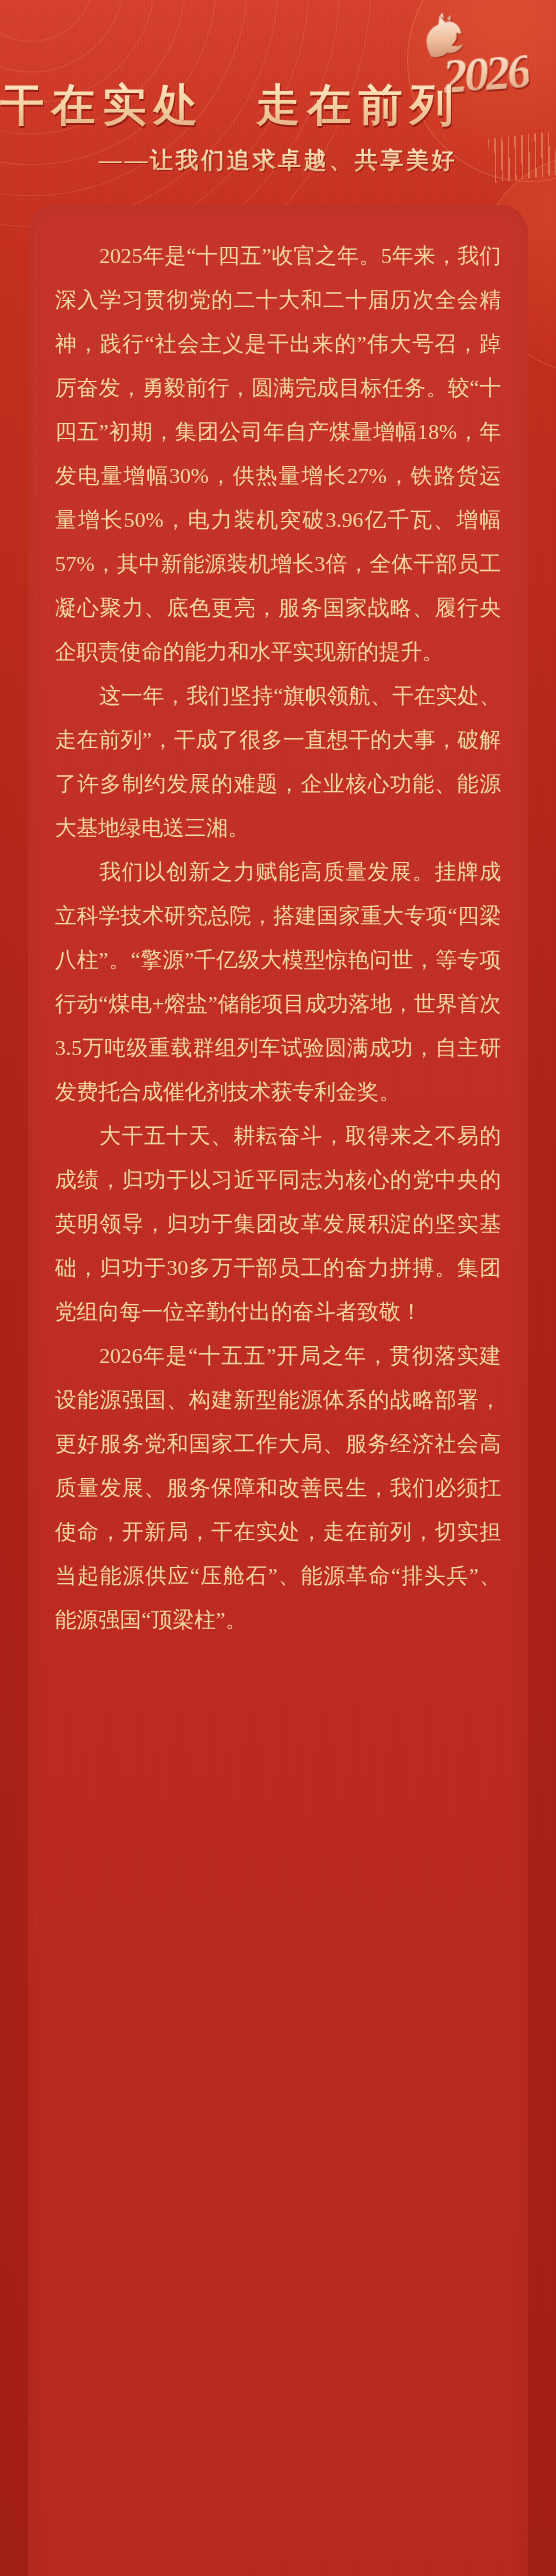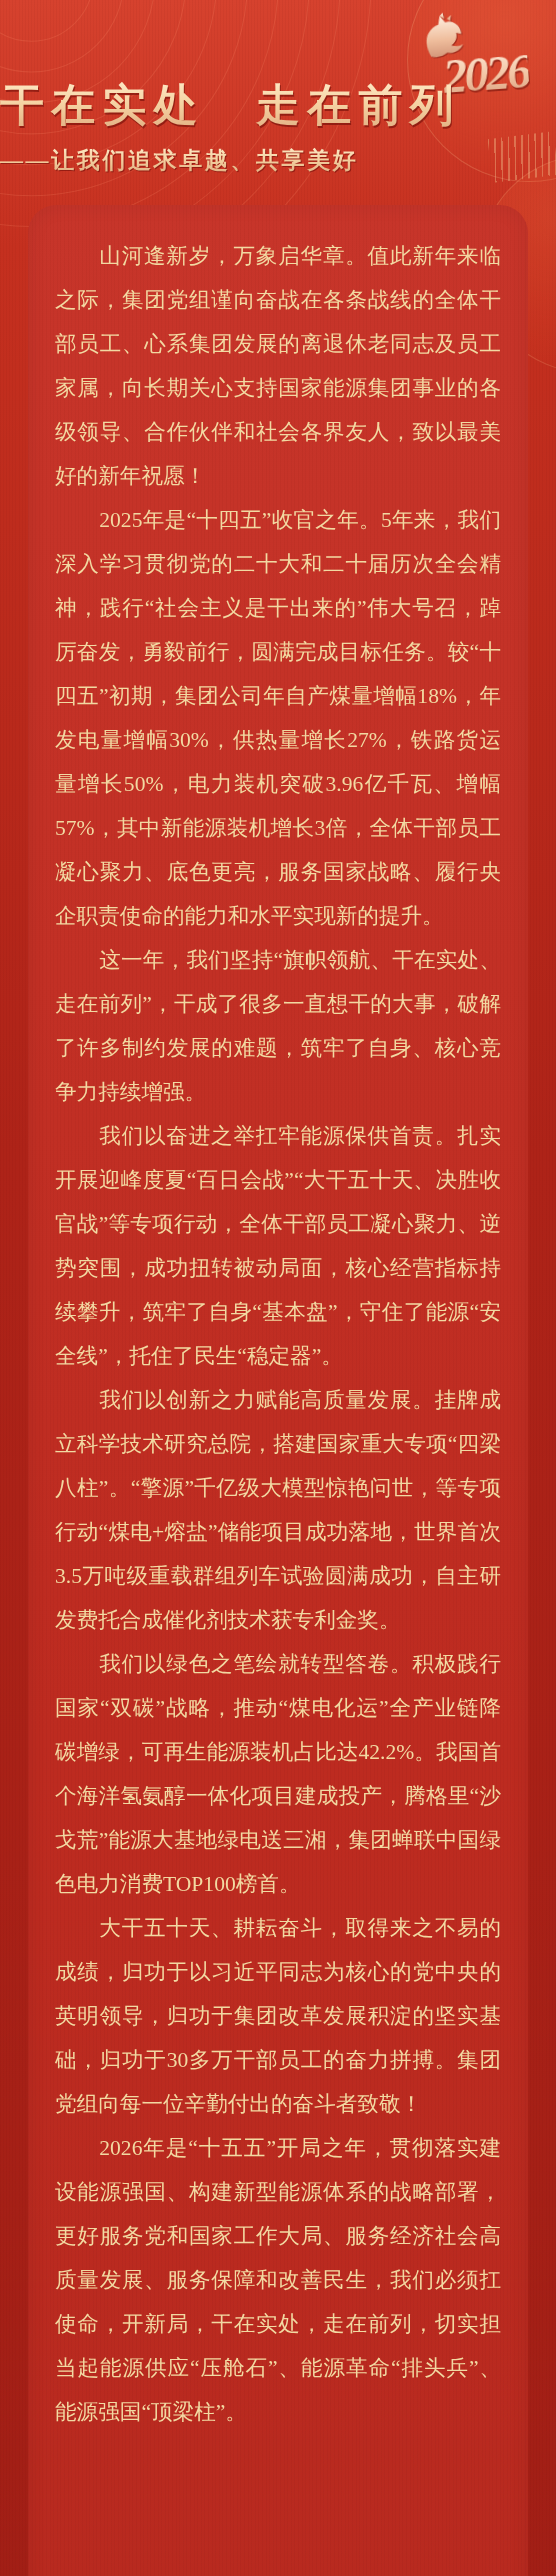--- a/index.html
+++ b/index.html
@@ -46,21 +46,21 @@
 
   
   .title{
     position:absolute;left:0;top:76px;width:100%;margin:0;text-align:left;
     font-size:44px;font-weight:bold;letter-spacing:7.2px;white-space:nowrap;
     background:linear-gradient(180deg,#ffeccb 0%,#f5d2a2 48%,#dfa87c 100%);
     -webkit-background-clip:text;background-clip:text;color:transparent;
     filter:drop-shadow(1.5px 2.1px 0.5px rgba(115,14,8,.62));
   }
   .subtitle{
-    position:absolute;left:0;top:145px;width:100%;margin:0;
+    position:absolute;left:0;top:145px;width:100%;margin:0;text-align:center;
     font-size:23px;font-weight:bold;letter-spacing:2.6px;white-space:nowrap;
     background:linear-gradient(180deg,#ffeccb 0%,#f3cf9f 50%,#dda87c 100%);
     -webkit-background-clip:text;background-clip:text;color:transparent;
     filter:drop-shadow(1px 1.5px 0.5px rgba(115,14,8,.6));
   }
 
   
   .panel{
     position:absolute;left:28px;top:205px;width:500px;height:3827px;
     border-radius:28px;
@@ -112,26 +112,23 @@
       <path fill="url(#hg)" d="M44 8 L50 2 L53 14 Z M58 14 L66 8 L64 20 Z"></path>
     </svg>
     <span class="y2026">2026</span>
   </div>
 
   <h1 class="title">干在实处　走在前列</h1>
   <h2 class="subtitle">——让我们追求卓越、共享美好</h2>
 
   <section class="panel">
     <article class="letter">
-        <p>山河逢新岁，万象启华章。值此新年来临之际，集团党组谨向奋战在各条战线的全体干部员工、心系集团发展的离退休老同志及员工家属，向长期关心支持国家能源集团事业的各级领导、合作伙伴和社会各界友人，致以最美好的新年祝愿！</p>
         <p>2025年是“十四五”收官之年。5年来，我们深入学习贯彻党的二十大和二十届历次全会精神，践行“社会主义是干出来的”伟大号召，踔厉奋发，勇毅前行，圆满完成目标任务。较“十四五”初期，集团公司年自产煤量增幅18%，年发电量增幅30%，供热量增长27%，铁路货运量增长50%，电力装机突破3.96亿千瓦、增幅57%，其中新能源装机增长3倍，全体干部员工凝心聚力、底色更亮，服务国家战略、履行央企职责使命的能力和水平实现新的提升。</p>
-        <p>这一年，我们坚持“旗帜领航、干在实处、走在前列”，干成了很多一直想干的大事，破解了许多制约发展的难题，筑牢了自身、核心竞争力持续增强。</p>
-        <p>我们以奋进之举扛牢能源保供首责。扎实开展迎峰度夏“百日会战”“大干五十天、决胜收官战”等专项行动，全体干部员工凝心聚力、逆势突围，成功扭转被动局面，核心经营指标持续攀升，筑牢了自身“基本盘”，守住了能源“安全线”，托住了民生“稳定器”。</p>
+        <p>这一年，我们坚持“旗帜领航、干在实处、走在前列”，干成了很多一直想干的大事，破解了许多制约发展的难题，企业核心功能、能源大基地绿电送三湘。</p>
         <p>我们以创新之力赋能高质量发展。挂牌成立科学技术研究总院，搭建国家重大专项“四梁八柱”。“擎源”千亿级大模型惊艳问世，等专项行动“煤电+熔盐”储能项目成功落地，世界首次3.5万吨级重载群组列车试验圆满成功，自主研发费托合成催化剂技术获专利金奖。</p>
-        <p>我们以绿色之笔绘就转型答卷。积极践行国家“双碳”战略，推动“煤电化运”全产业链降碳增绿，可再生能源装机占比达42.2%。我国首个海洋氢氨醇一体化项目建成投产，腾格里“沙戈荒”能源大基地绿电送三湘，集团蝉联中国绿色电力消费TOP100榜首。</p>
         <p>大干五十天、耕耘奋斗，取得来之不易的成绩，归功于以习近平同志为核心的党中央的英明领导，归功于集团改革发展积淀的坚实基础，归功于30多万干部员工的奋力拼搏。集团党组向每一位辛勤付出的奋斗者致敬！</p>
         <p>2026年是“十五五”开局之年，贯彻落实建设能源强国、构建新型能源体系的战略部署，更好服务党和国家工作大局、服务经济社会高质量发展、服务保障和改善民生，我们必须扛使命，开新局，干在实处，走在前列，切实担当起能源供应“压舱石”、能源革命“排头兵”、能源强国“顶梁柱”。</p>
       </article>
 
   </section>
 
 </div>
 
 
 </body></html>

